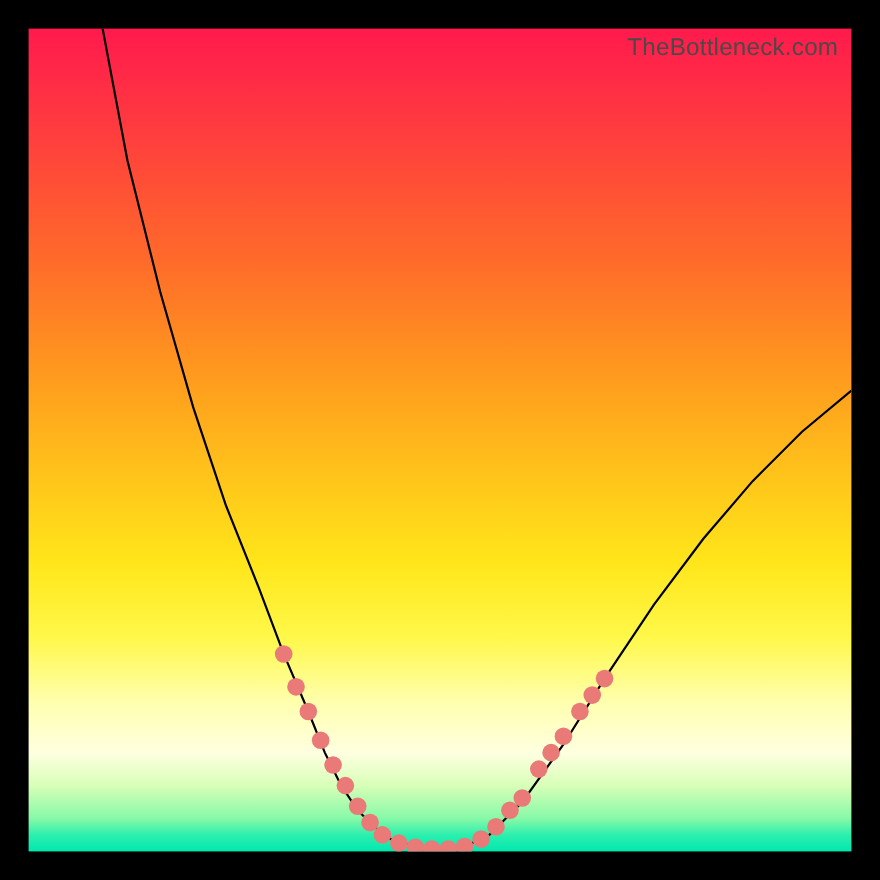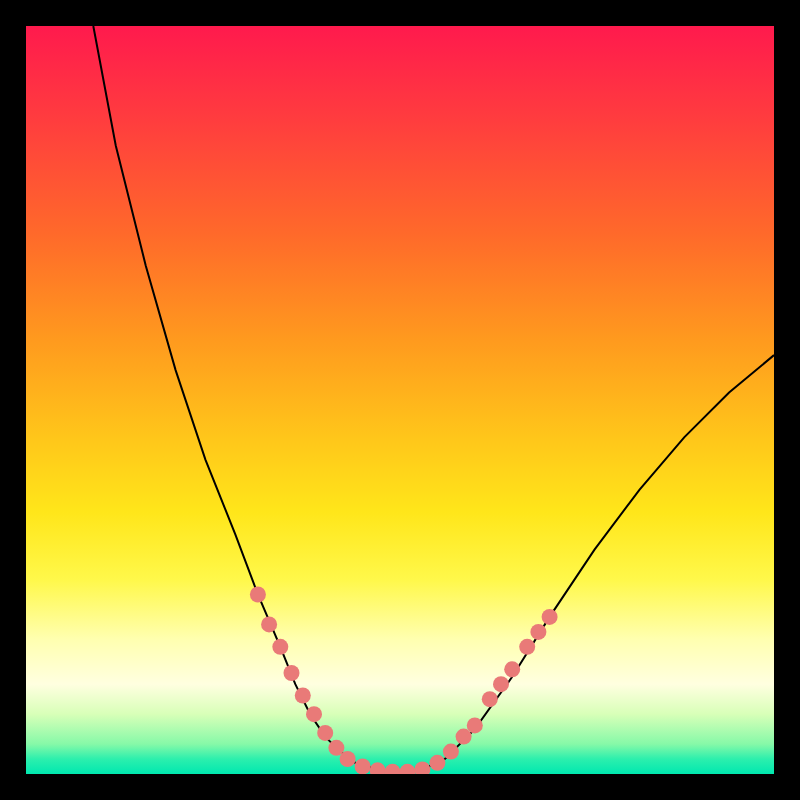--- a/index.html
+++ b/index.html
@@ -58,20 +58,21 @@
     top: 0;
     width: 748px;
     height: 748px;
   }
 </style>
 </head>
 <body>
 
 <div class="frame">
   <div class="plot">
+    <div class="watermark">TheBottleneck.com</div>
     <svg class="curve" viewBox="0 0 748 748" preserveAspectRatio="none">
       <path fill="none" stroke="#000" stroke-width="2" d="M67.3,0.0 L89.8,119.7 L119.7,239.4 L149.6,344.1 L179.5,433.8 L209.4,508.6 L231.9,568.5 L254.3,620.8 L269.3,658.2 L284.2,688.2 L299.2,710.6 L314.2,725.6 L329.1,736.8 L351.6,743.5 L374.0,745.8 L396.4,743.5 L418.9,733.0 L448.8,703.1 L486.2,650.8 L523.6,590.9 L568.5,523.6 L613.4,463.8 L658.2,411.4 L703.1,366.5 L748.0,329.1"></path>
       <g>
           <circle cx="231.9" cy="568.5" r="8" fill="#e97a78"></circle>
           <circle cx="243.1" cy="598.4" r="8" fill="#e97a78"></circle>
           <circle cx="254.3" cy="620.8" r="8" fill="#e97a78"></circle>
           <circle cx="265.5" cy="647.0" r="8" fill="#e97a78"></circle>
           <circle cx="276.8" cy="669.5" r="8" fill="#e97a78"></circle>
           <circle cx="288.0" cy="688.2" r="8" fill="#e97a78"></circle>
           <circle cx="299.2" cy="706.9" r="8" fill="#e97a78"></circle>

